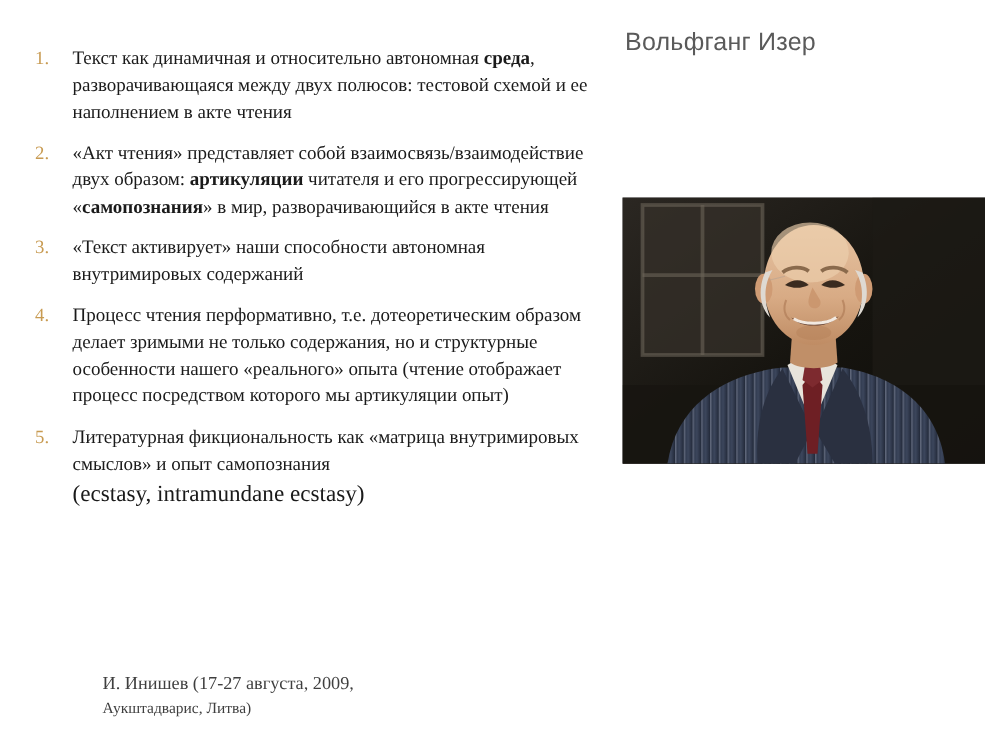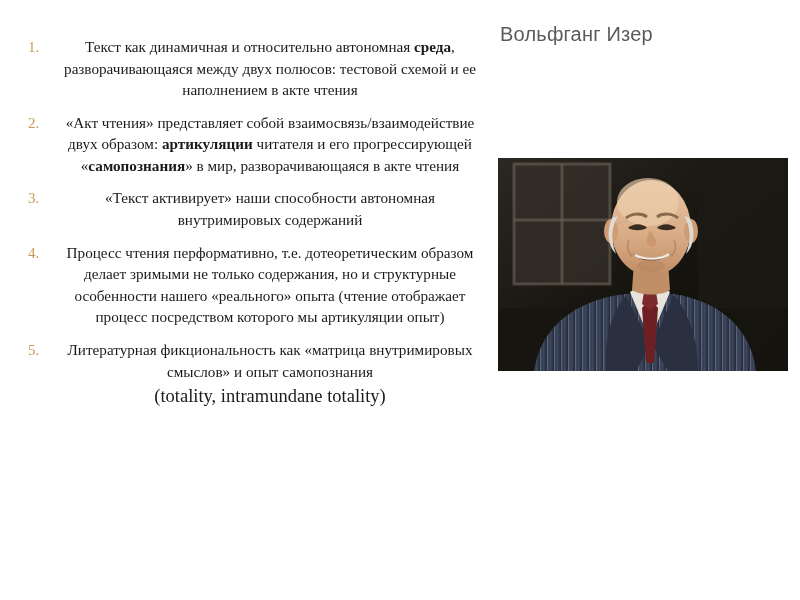--- a/index.html
+++ b/index.html
@@ -56,21 +56,21 @@
     padding: 0;
     counter-reset: item;
   }
   ol.bullets > li {
     position: relative;
     padding-left: 36px;
     margin-bottom: 11px;
     font-size: 15.2px;
     line-height: 1.42;
     color: #1a1a1a;
-    text-align: center;
+    text-align: left;
   }
   ol.bullets > li:before {
     counter-increment: item;
     content: counter(item) ".";
     position: absolute;
     left: 6px;
     top: 1px;
     color: #c89b52;
     font-size: 15px;
     font-family: "Liberation Serif", serif;
@@ -183,31 +183,35 @@
 
   <div class="content">
     <ol class="bullets">
       <li>
         <span>
           <span>Текст  как динамичная и относительно автономная </span><span class="b">среда</span><span>, разворачивающаяся между двух полюсов: тестовой схемой и ее наполнением в акте чтения</span>
         </span>
       </li>
       <li>
         <span>
-          <span>«Акт  чтения» представляет собой взаимосвязь/взаимодействие двух образом: </span><span class="b">артикуляции</span><span> читателя и его  прогрессирующей «</span><span class="b">самопознания</span><span>» в мир, разворачивающаяся в акте чтения</span>
+          <span>«Акт  чтения» представляет собой взаимосвязь/взаимодействие двух образом: </span><span class="b">артикуляции</span><span> читателя и его  прогрессирующей «</span><span class="b">самопознания</span><span>» в мир, разворачивающийся в акте чтения</span>
         </span>
       </li>
       <li>
         <span>«Текст активирует» наши способности автономная внутримировых содержаний</span>
       </li>
       <li>
         <span>Процесс чтения перформативно, т.е. дотеоретическим образом делает зримыми не только содержания, но и структурные особенности нашего «реального» опыта (чтение отображает процесс посредством которого мы артикуляции опыт)</span>
       </li>
       <li>
         <span>
-          <span>Литературная фикциональность как «матрица внутримировых смыслов»  и опыт самопознания </span><span class="big">(totality, intramundane totality)</span>
+          <span>Литературная фикциональность как «матрица внутримировых смыслов»  и опыт самопознания </span><span class="big">(ecstasy, intramundane ecstasy)</span>
         </span>
       </li>
     </ol>
   </div>
 
+  <div class="footer">
+    <div class="line1">И. Инишев (17-27 августа, 2009,</div>
+    <div class="line2">Аукштадварис, Литва)</div>
+  </div>
 
 </div>
 
 </body></html>

